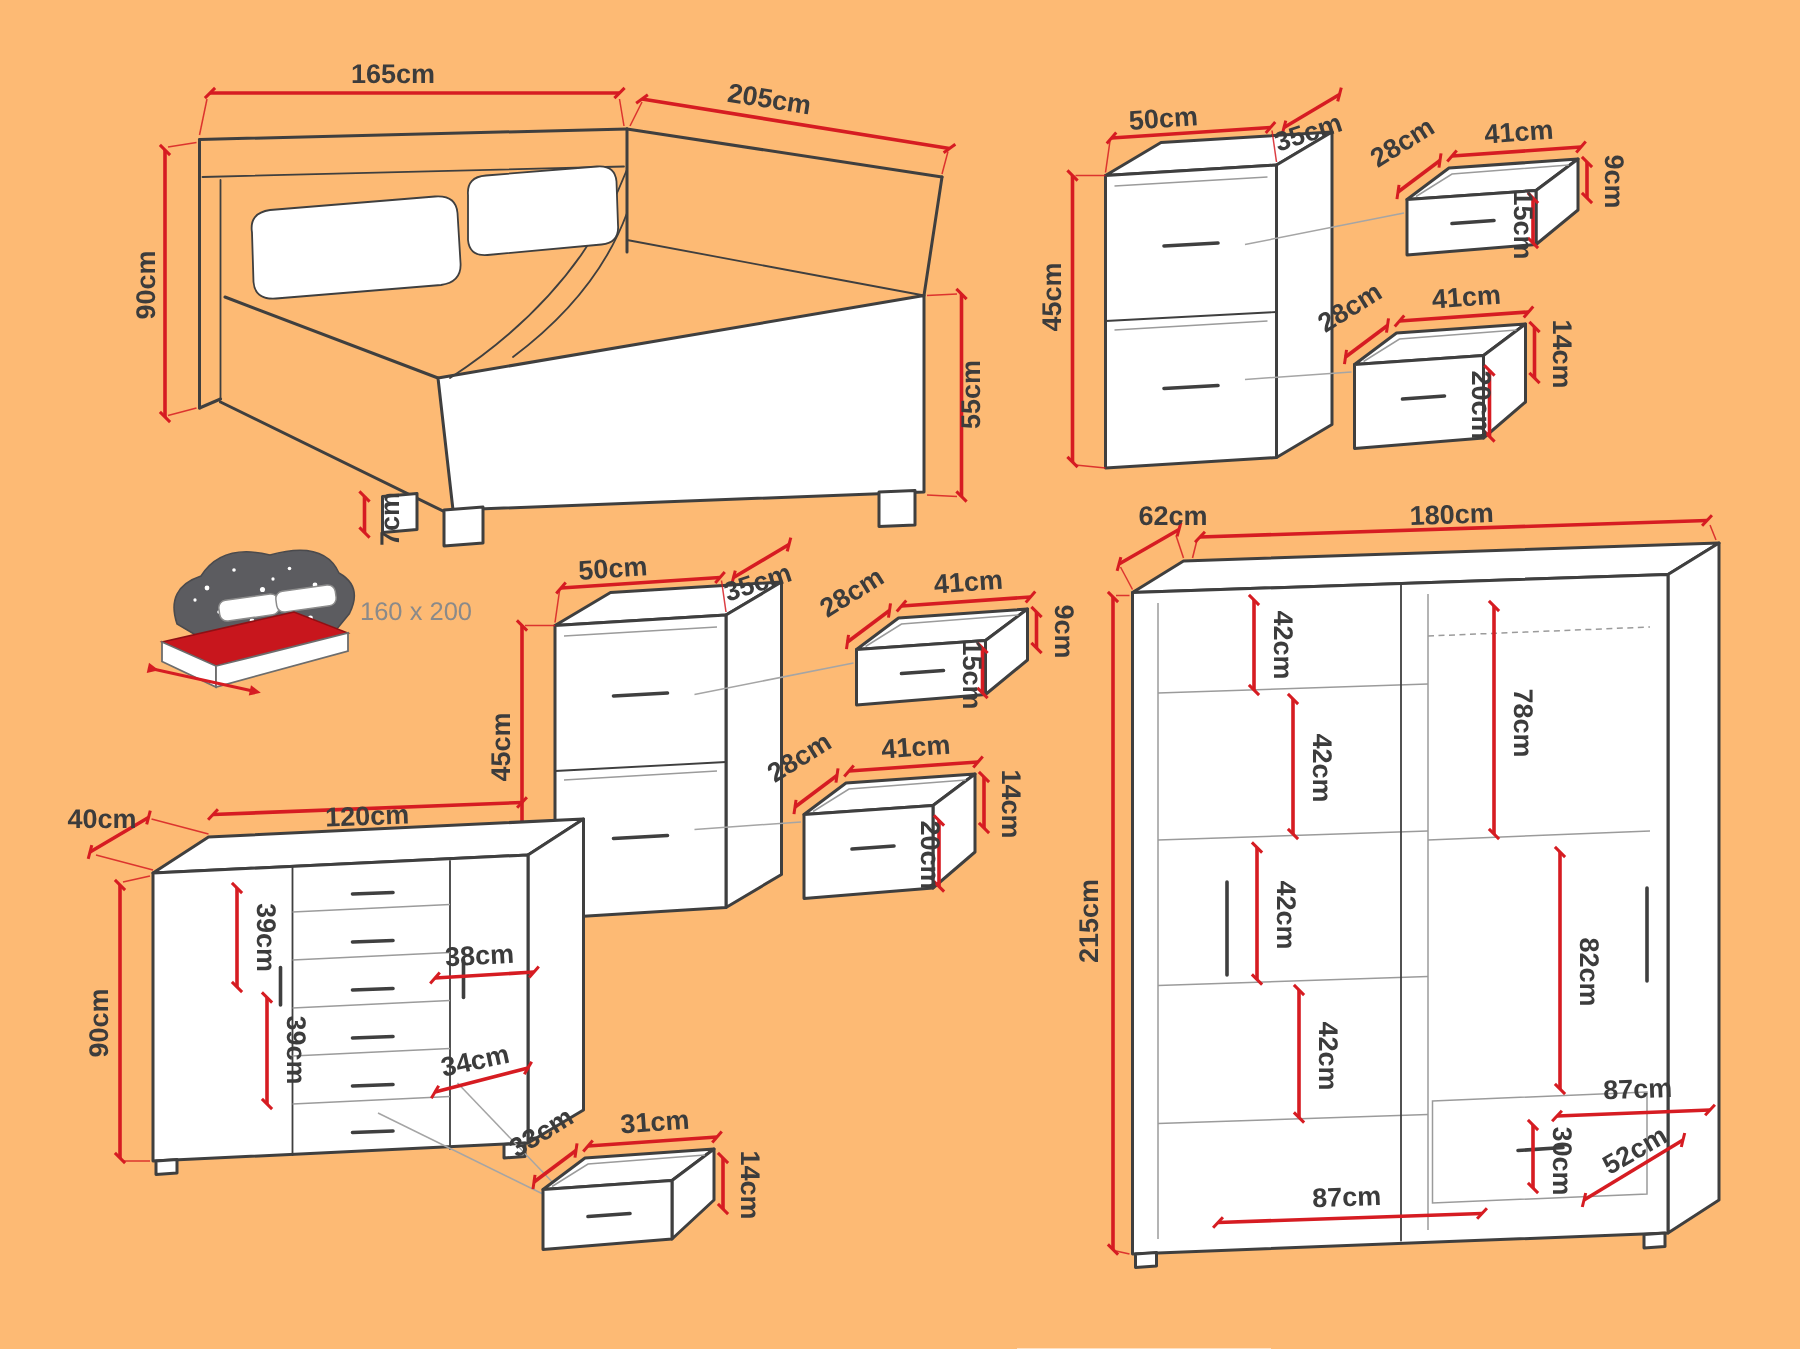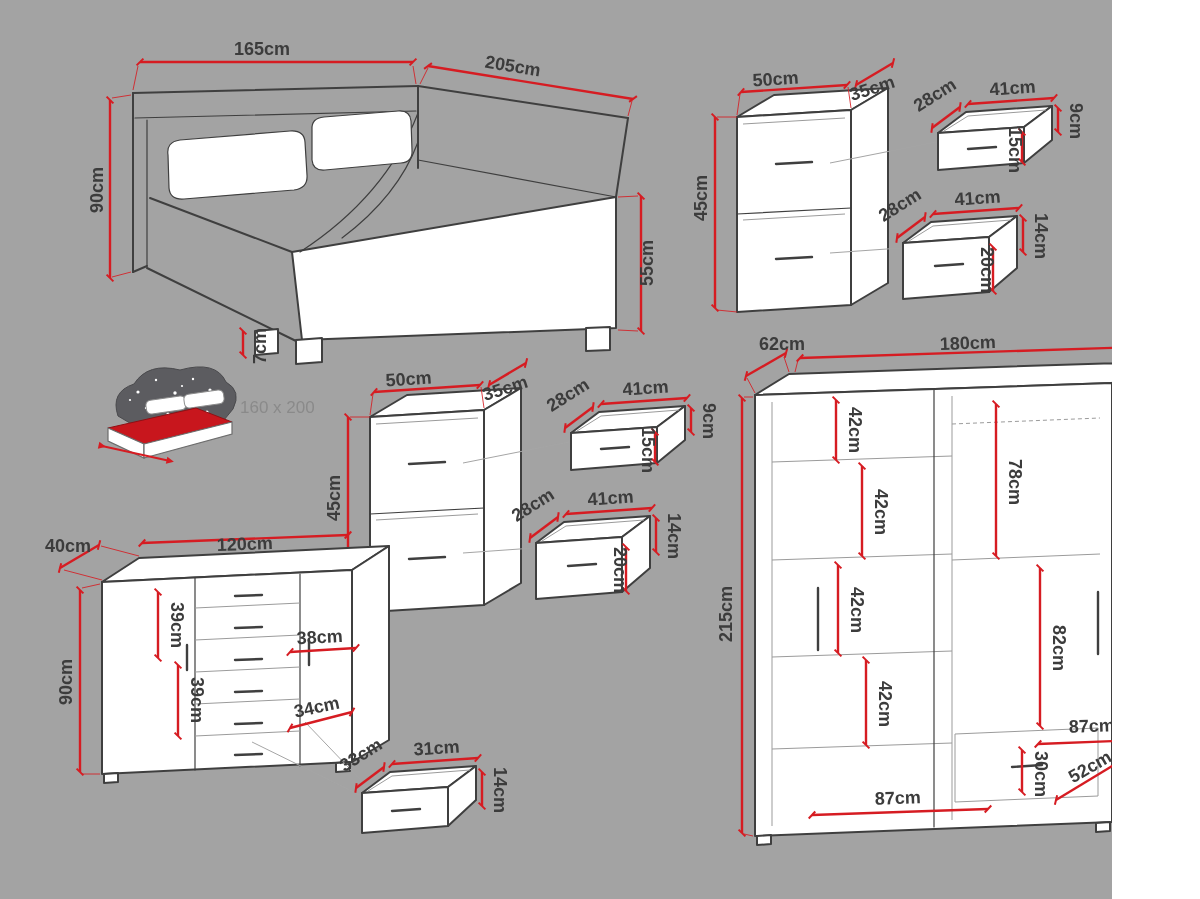--- a/index.html
+++ b/index.html
@@ -3,21 +3,21 @@
 <meta charset="utf-8">
 <style>
   :root{
     --outline:#3f3f3f;
     --inner:#9b9b9b;
     --dim:#d61c22;
     --text:#3c3c3c;
     --muted:#8a8a8a;
   }
   html,body{margin:0;padding:0;background:#fff;}
-  .canvas{width:1112px;height:899px;background:#a3a3a3;overflow:hidden;}
+  .canvas{width:1200px;height:899px;background:#fdba74;overflow:hidden;}
   svg{display:block;font-family:"Liberation Sans",sans-serif;}
   .furn{stroke:var(--outline);stroke-width:2;fill:none;stroke-linecap:round;stroke-linejoin:round;}
   .furn-thin{stroke:var(--outline);stroke-width:1.2;fill:none;stroke-linecap:round;stroke-linejoin:round;}
   .face{fill:#ffffff;}
   .inner{stroke:var(--inner);stroke-width:1;fill:none;}
   .inner-d{stroke:var(--inner);stroke-width:1;fill:none;stroke-dasharray:4 3;}
   .dim{stroke:var(--dim);stroke-width:2.4;fill:none;marker-start:url(#tick);marker-end:url(#tick);}
   .ext{stroke:var(--dim);stroke-width:1;fill:none;opacity:.85;}
   .lead{stroke:#a5a5a5;stroke-width:1;fill:none;}
   .lbl{font-size:18px;font-weight:700;fill:var(--text);text-anchor:middle;}

